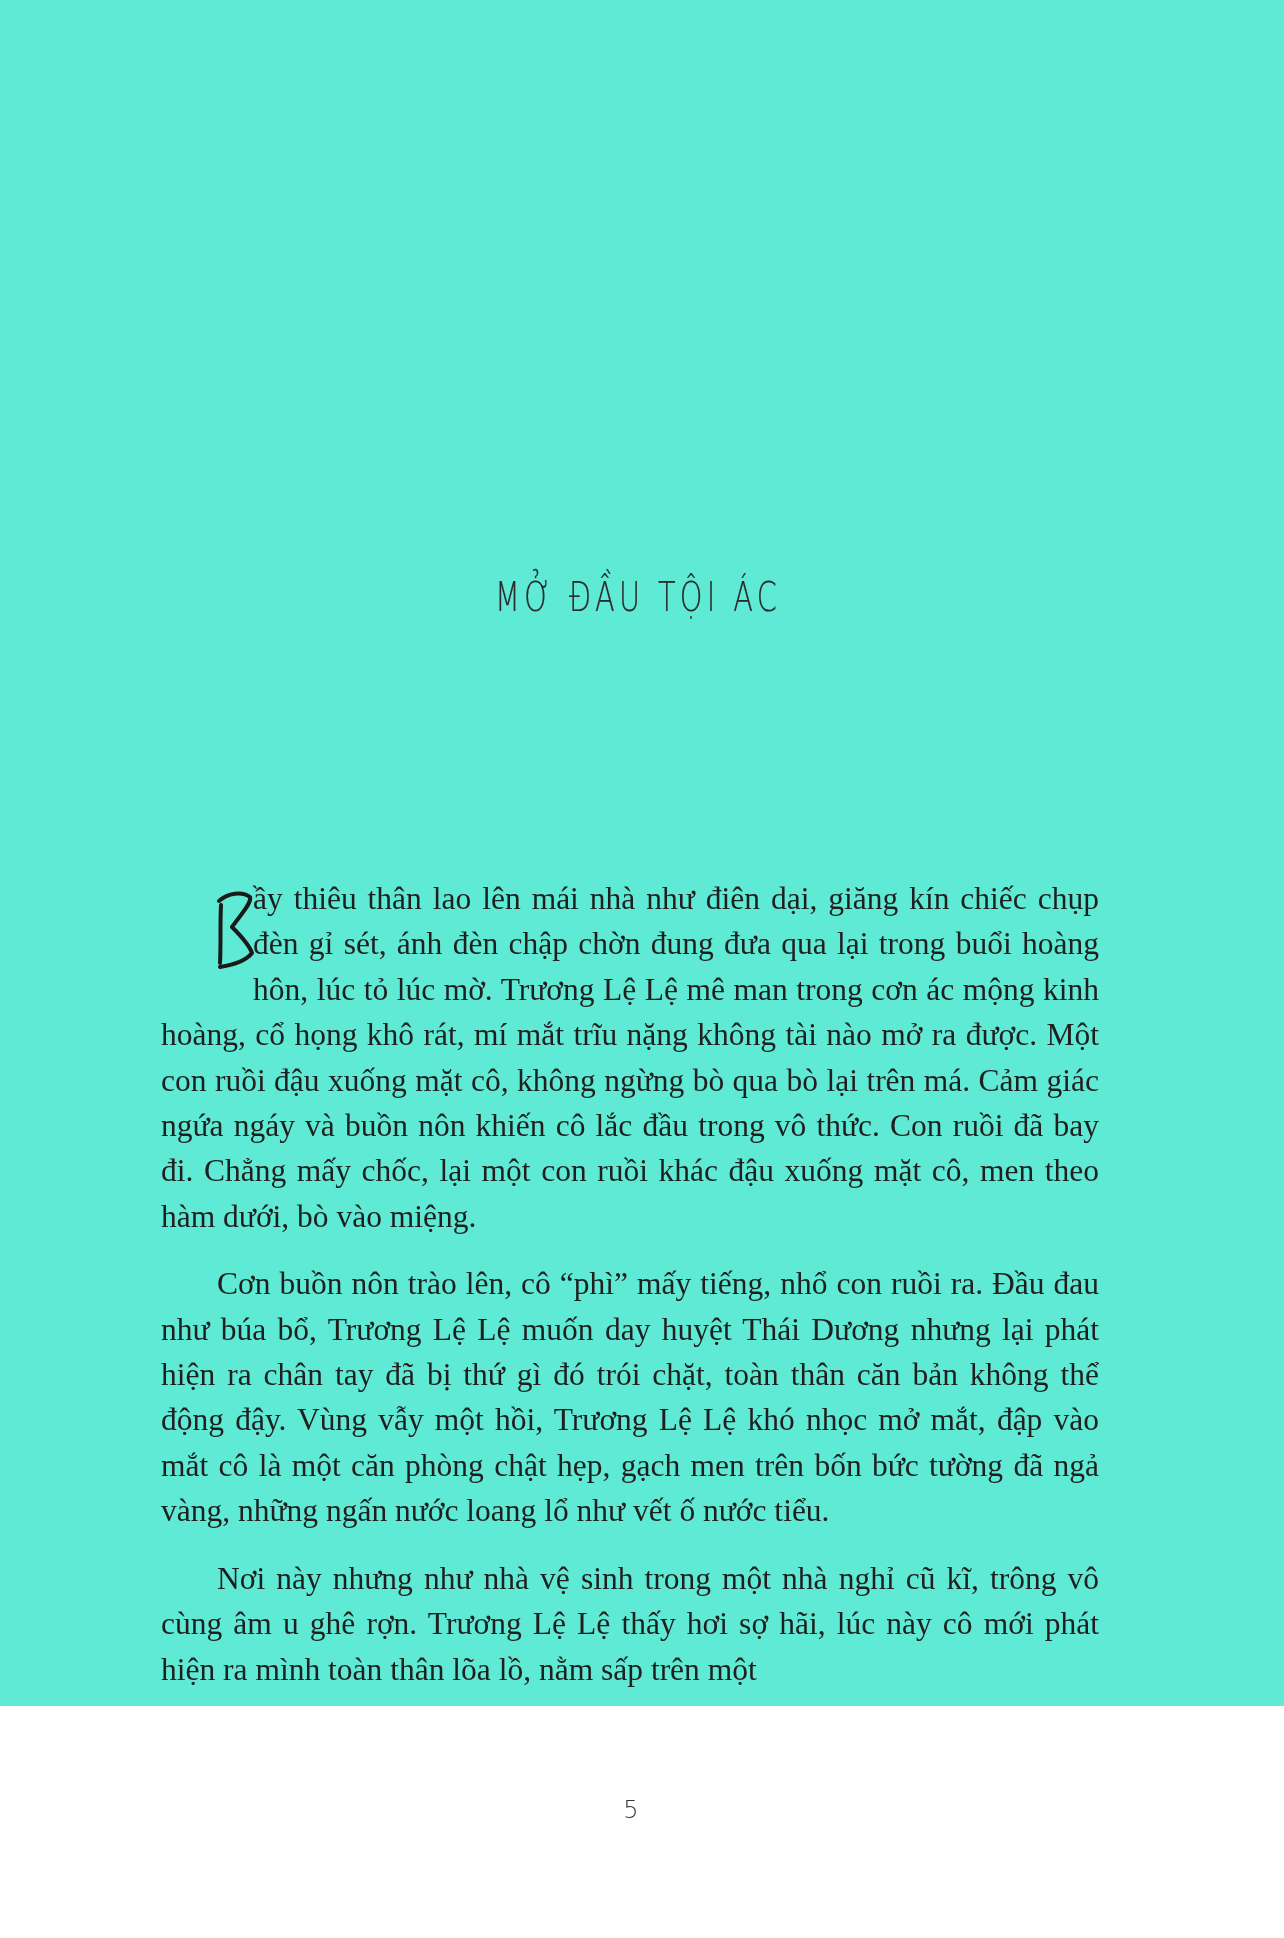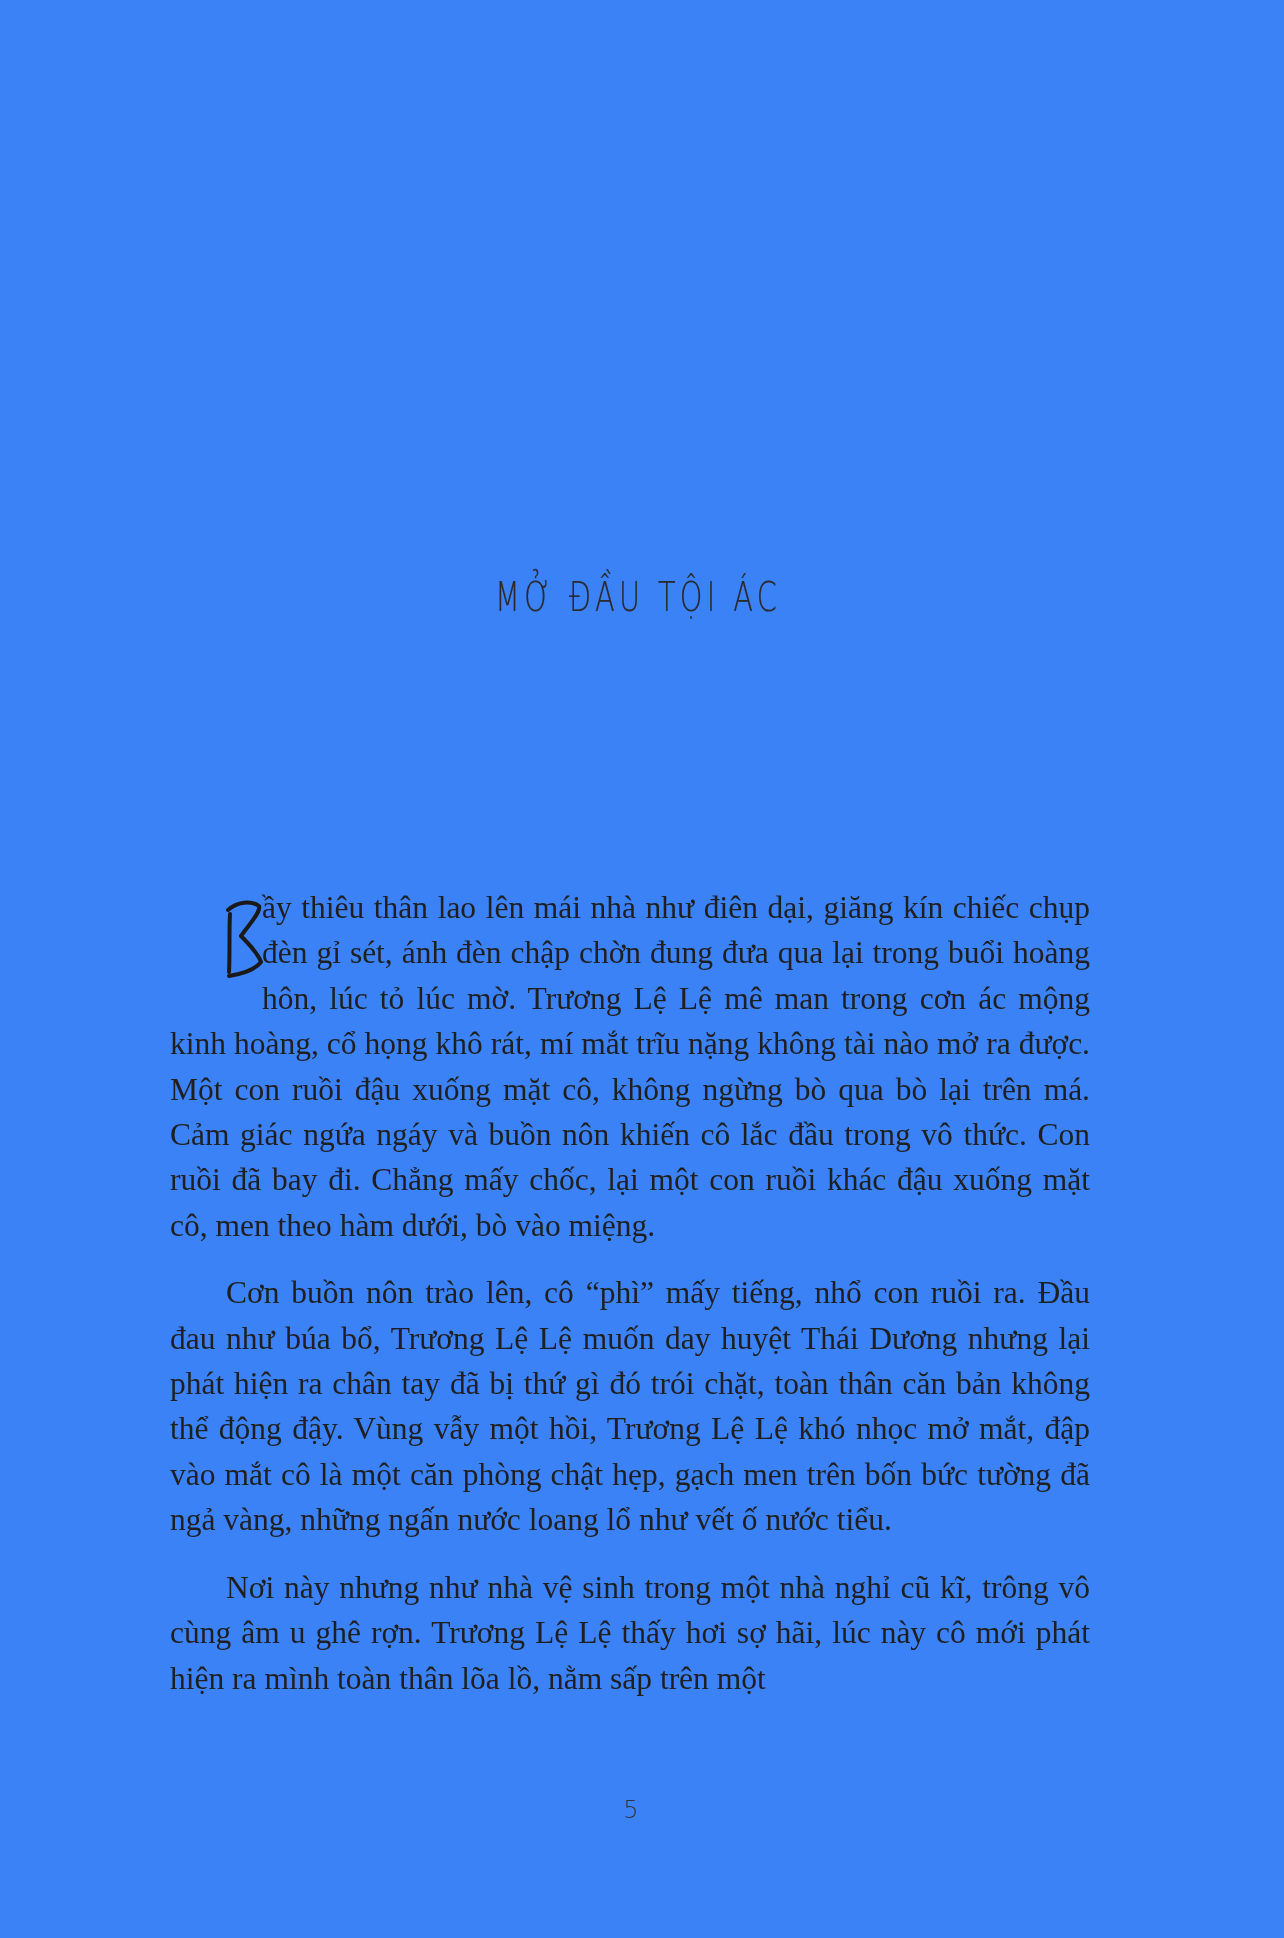--- a/index.html
+++ b/index.html
@@ -1,38 +1,38 @@
 <!DOCTYPE html>
 <html><head>
 <meta charset="utf-8">
 <style>
   html, body { margin: 0; padding: 0; background: #ffffff; }
   body { width: 1284px; height: 1938px; position: relative; overflow: hidden; }
-  .page { position: absolute; left: 0; top: 0; width: 1284px; height: 1938px; background: #3b82f6; }
+  .page { position: absolute; left: 0; top: 0; width: 1284px; height: 1706px; background: #5eead4; }
   .chapter-title {
     position: absolute; left: 0; width: 1284px; top: 574px;
     text-align: center;
     font-family: "DejaVu Sans", sans-serif;
     font-weight: 200;
     font-size: 40px;
     letter-spacing: 6px;
     color: #2a2a2a;
     transform: scaleX(0.72);
     transform-origin: 628px 0;
     -webkit-text-stroke: 0.2px #2a2a2a;
   }
   .body-text {
     position: absolute; left: 158px; top: 873px; width: 944px;
     font-family: "Liberation Serif", "DejaVu Serif", serif;
     font-size: 31.5px;
     line-height: 45.4px;
     color: #1f1f1f;
     text-align: justify;
   }
-  .para { margin: 12px; text-indent: 56px; }
+  .para { margin: 3px; text-indent: 56px; }
   .para + .para { margin-top: 22px; }
   .para.first { text-indent: 0; }
   .dropcap {
     float: left;
     width: 92px; height: 86px;
     margin-top: 12px;
     position: relative;
   }
   .dropcap svg { position: absolute; left: 55px; top: 3px; }
   .page-number {

